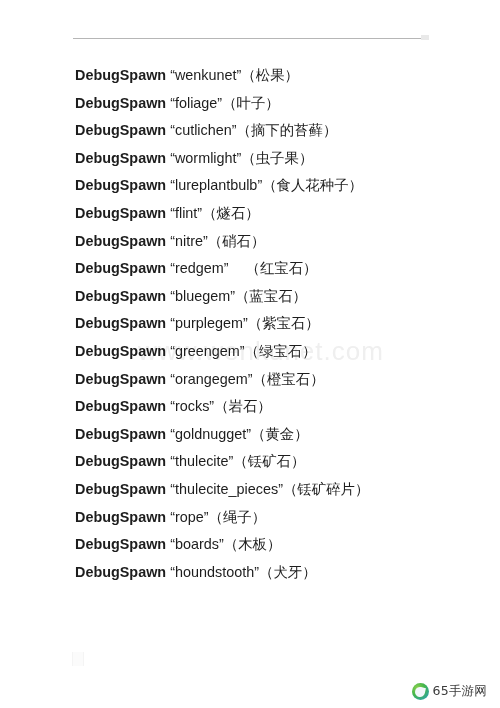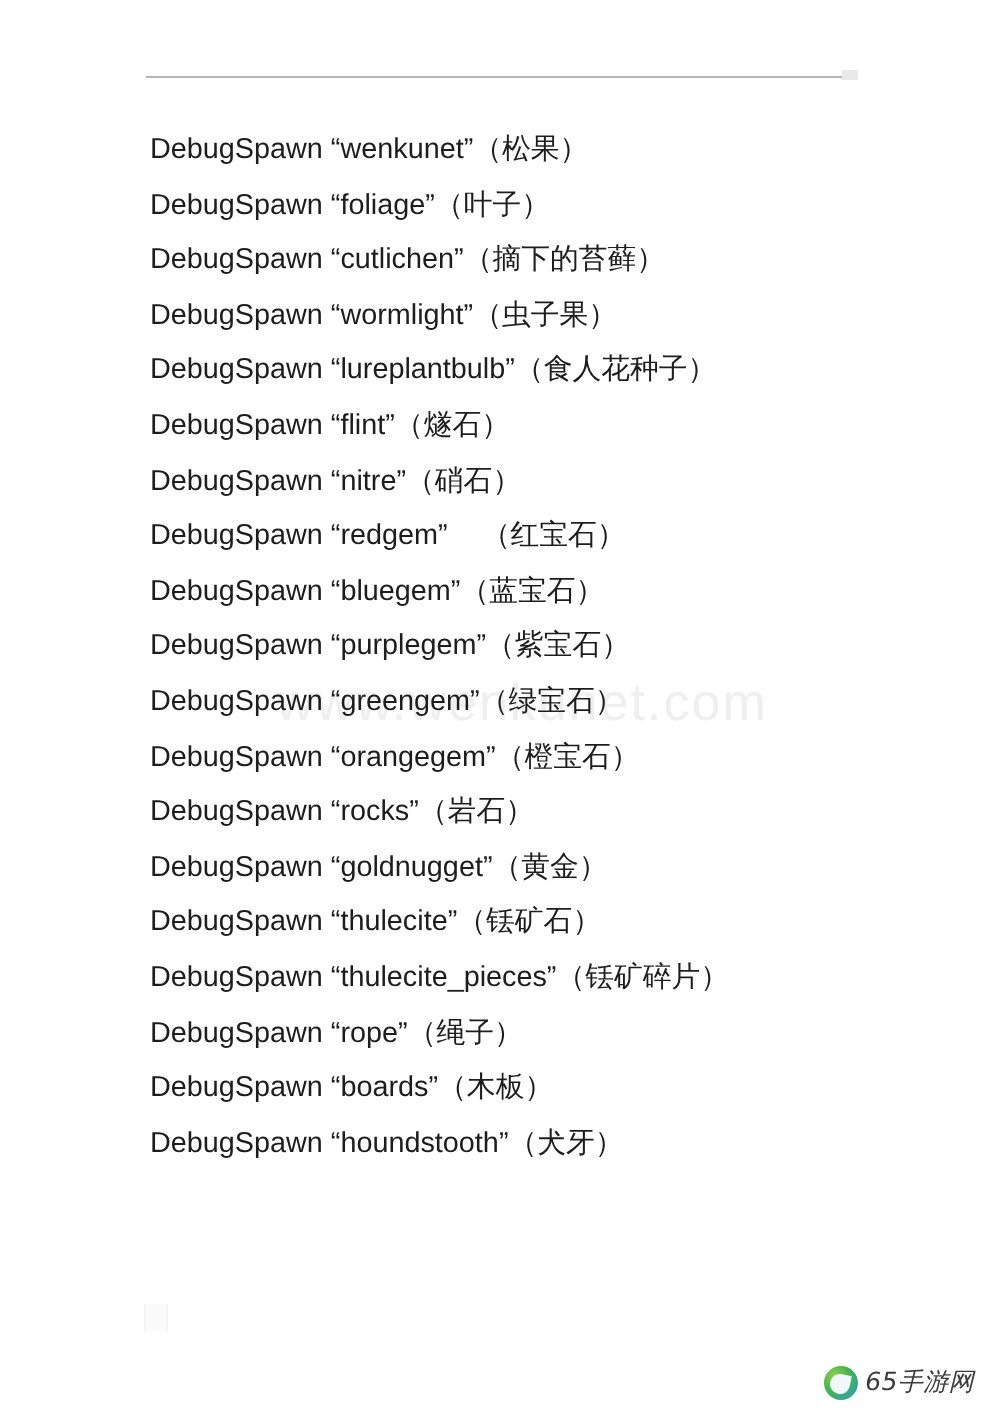--- a/index.html
+++ b/index.html
@@ -62,20 +62,21 @@
   }
   .command-line {
     height: 27.6px;
     line-height: 27.6px;
     font-size: 14.4px;
     white-space: nowrap;
     color: #1d1d1d;
   }
   .cmd-key {
     font-size: 14.4px;
+    font-weight: bold;
   }
   .cmd-name {
     font-size: 14.4px;
   }
   .cmd-gap-wide {
     display: inline-block;
     width: 17px;
   }
   .cmd-cn {
     font-size: 14.4px;
@@ -95,21 +96,20 @@
 
   
   #site-logo {
     position: absolute;
     right: 13px;
     bottom: 8px;
     display: flex;
     align-items: flex-start;
     gap: 4px;
     z-index: 3;
-    font-style: italic;
   }
   #site-logo-mark {
     width: 17px;
     height: 17px;
     border-radius: 50%;
     background: radial-gradient(circle at 32% 30%, #8fd14f 0%, #45b649 42%, #1f9ad6 100%);
     position: relative;
     flex: 0 0 auto;
   }
   #site-logo-mark::before {

